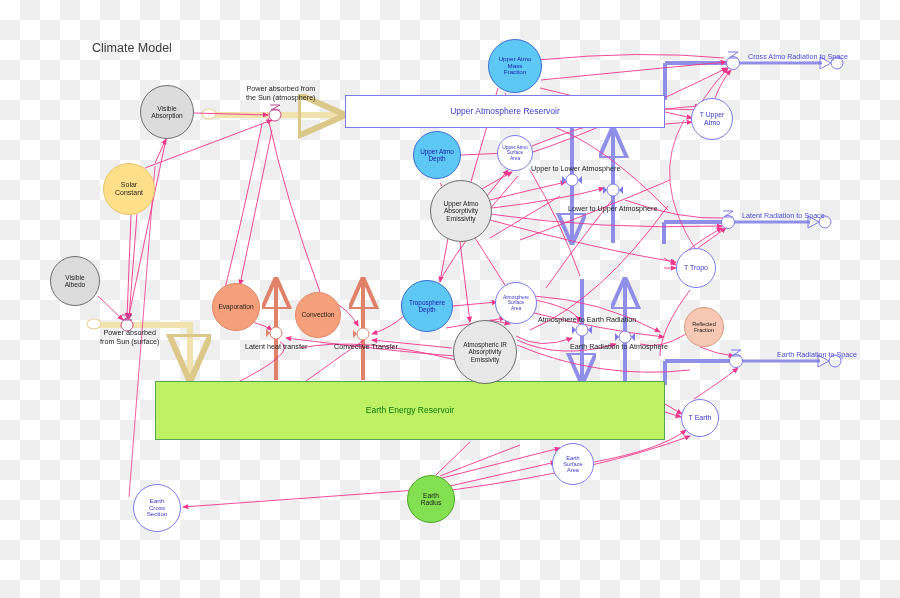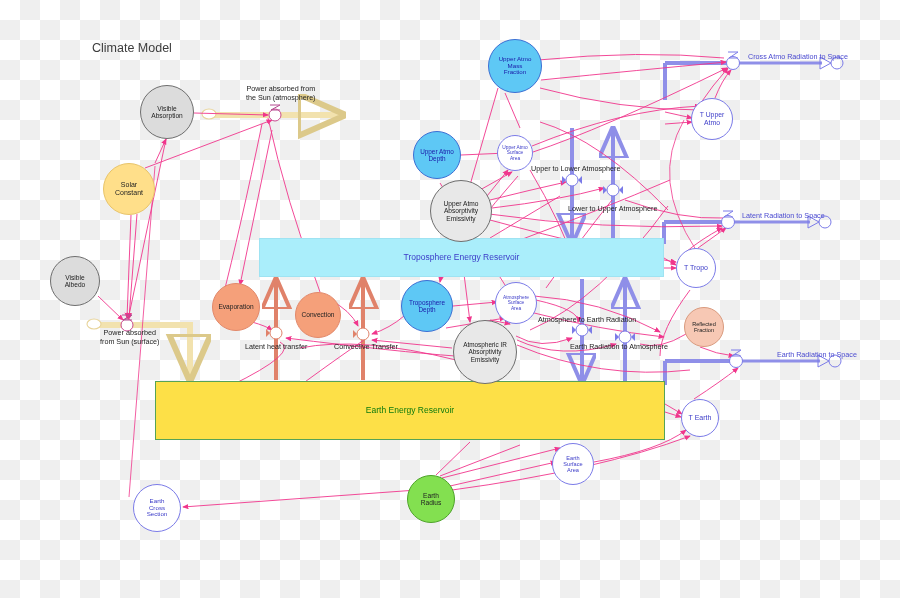--- a/index.html
+++ b/index.html
@@ -214,26 +214,26 @@
       </g>
       <g>
         <circle cx="625" cy="337" r="6" fill="#ffffff" stroke="#7b7be8" stroke-width="1"></circle>
         <path d="M615,333 L619,337 L615,341 Z M635,333 L631,337 L635,341 Z" fill="#7b7be8"></path>
       </g>
     </g>
   </svg>
 
   <div class="title" style="left:92px;top:41px;">Climate Model</div>
 
-
-  <div class="box" style="left:259px;top:238px;width:405px;height:39px;background:#aaeefb;border:1px solid #9fe3f2;">
-    <span class="ctext" style="color:#3b3bc8;font-size:8.5px;">Troposphere Energy Reservoir</span>
-  </div>
-
-  <div class="box" style="left:155px;top:381px;width:510px;height:59px;background:#fde047;border:1.2px solid #56a356;">
+  <div class="box" style="left:345px;top:95px;width:320px;height:33px;background:#ffffff;border:1.6px solid #7b7be8;">
+    <span class="ctext" style="color:#3b3bc8;font-size:8.5px;">Upper Atmosphere Reservoir</span>
+  </div>
+
+
+  <div class="box" style="left:155px;top:381px;width:510px;height:59px;background:#bef264;border:1.2px solid #56a356;">
     <span class="ctext" style="color:#0d7a0d;font-size:8.5px;">Earth Energy Reservoir</span>
   </div>
 
   <div class="node circle" style="left:140px;top:85px;width:54px;height:54px;background:#dcdcdc;border:1.2px solid #6e6e6e;">
     <span class="ctext" style="color:#222;font-size:6.6px;white-space:pre-line;">Visible
 Absorption</span>
   </div>
 
   <div class="node circle" style="left:103px;top:163px;width:52px;height:52px;background:#ffdf8a;border:1.2px solid #e8c46a;">
     <span class="ctext" style="color:#222;font-size:7px;white-space:pre-line;">Solar

